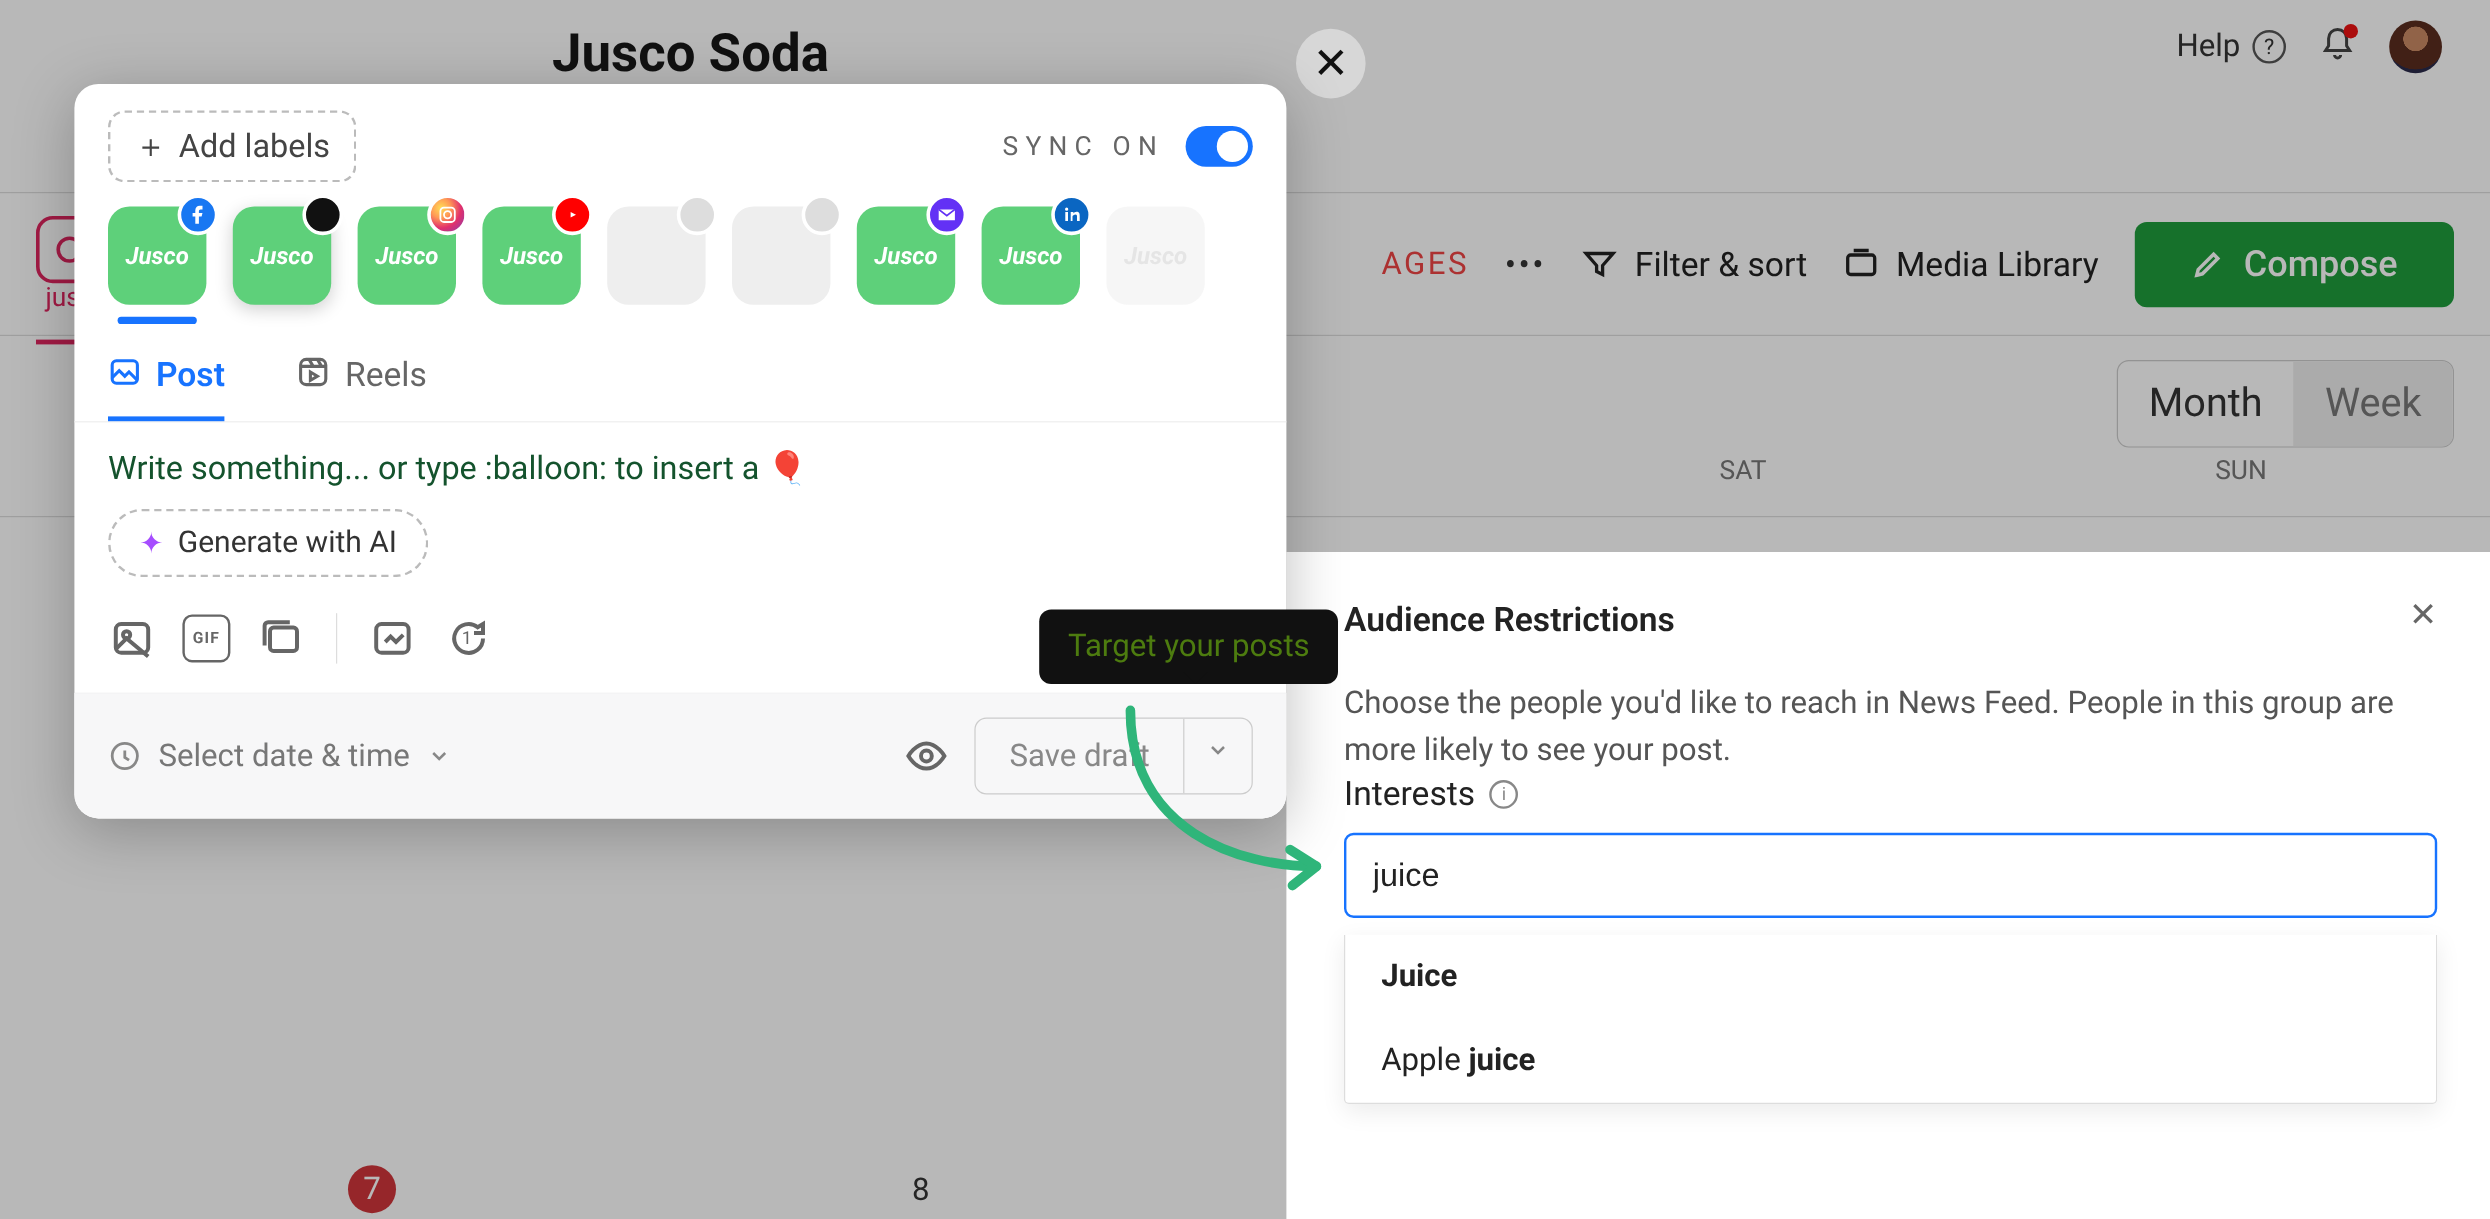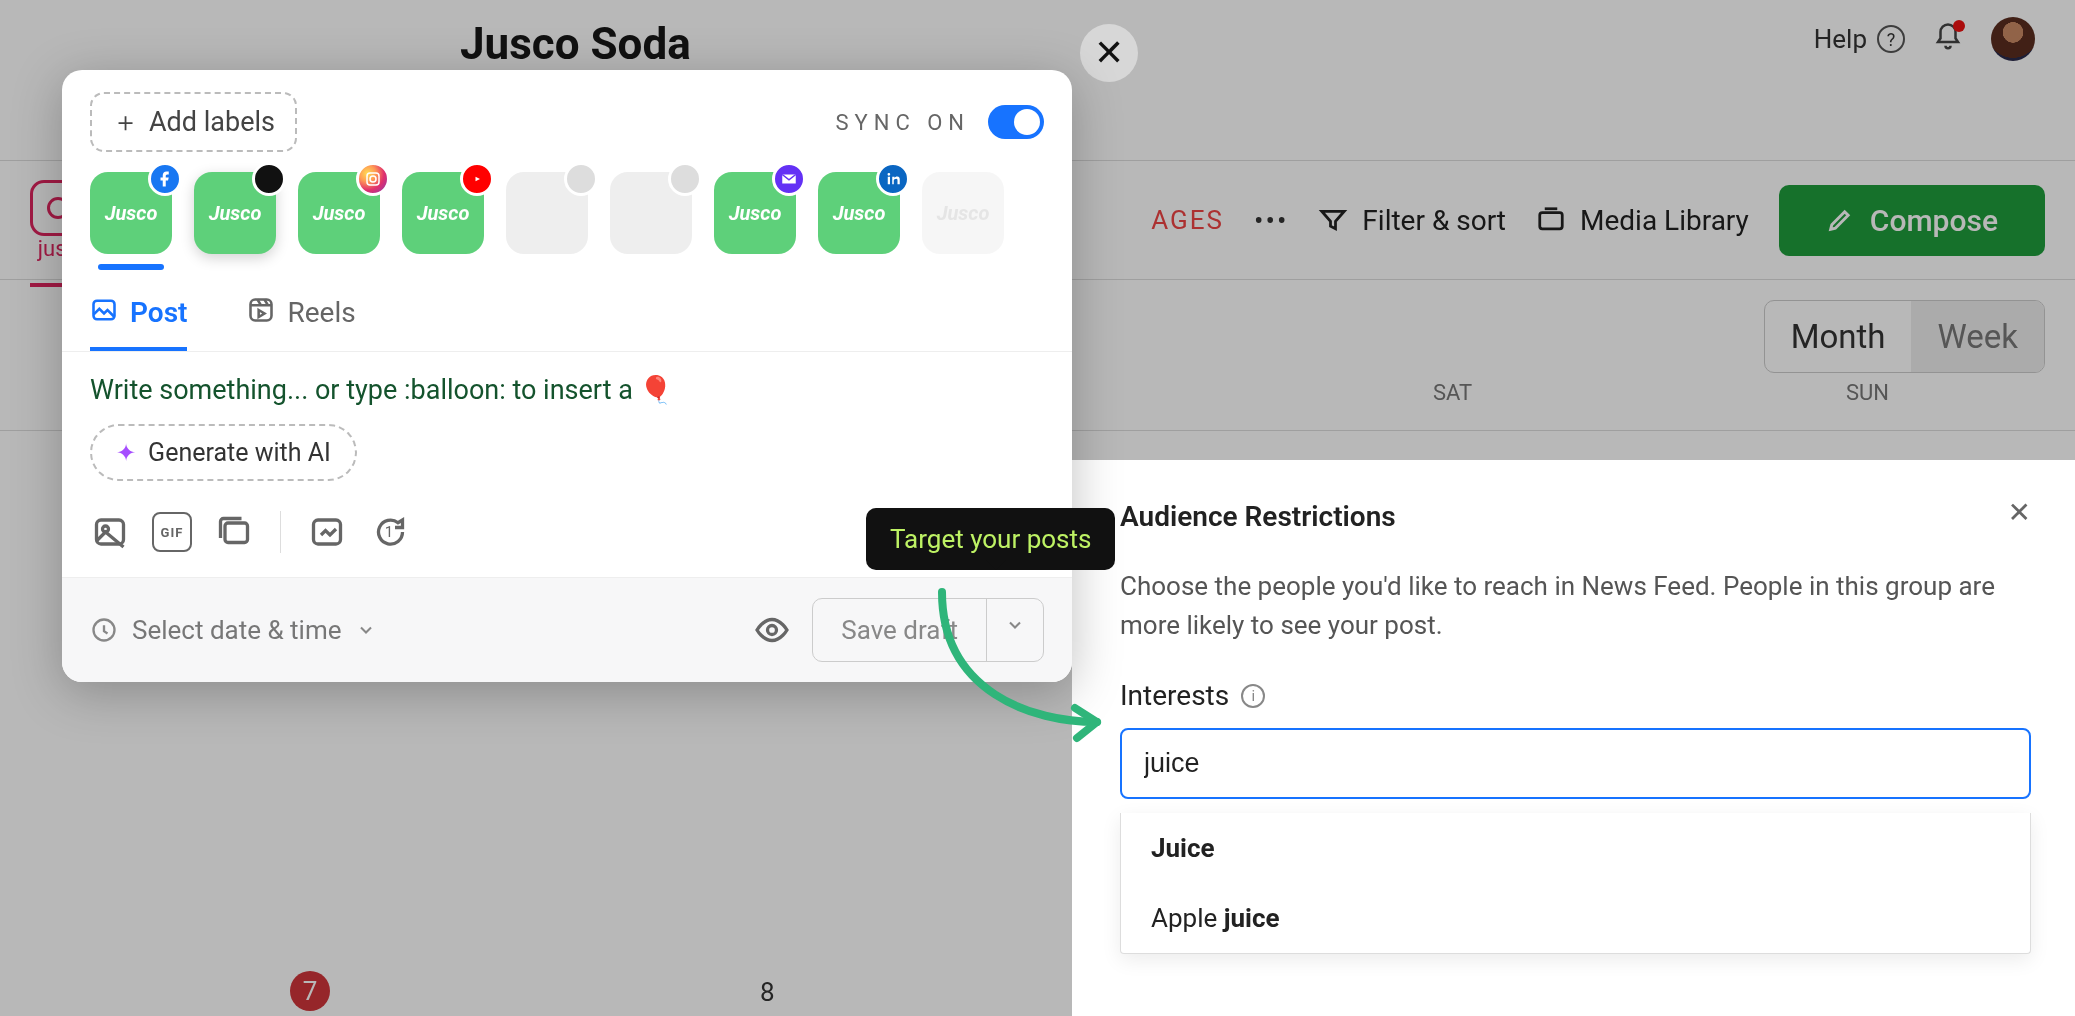--- a/index.html
+++ b/index.html
@@ -99,21 +99,21 @@
   .tool-row { display:flex; align-items:center; gap:22px; padding:20px 28px 24px; }
   .tool-row .div { width:1px; height:42px; background:#ddd; margin:0 4px; }
   .ticon { width:40px;height:40px; stroke:#666; fill:none; stroke-width:2.2; display:flex;align-items:center;justify-content:center; }
   .ticon.gif { border:2.5px solid #666; border-radius:8px; font-size:13px; font-weight:700; color:#666; letter-spacing:1px; stroke:none; }
   .ticon svg { width:36px; height:36px; stroke:#666; fill:none; stroke-width:2.2; }
   .tool-right { margin-left:auto; display:flex; align-items:center; gap:16px; }
   .ticon.target-active { background:#f0f0f0; border-radius:10px; padding:4px; }
   .ticon.target-active svg { stroke:#111; }
 
   .tooltip {
-    position:absolute; background:#111; color:#bef264; font-size:26px; padding:16px 24px; border-radius:10px;
+    position:absolute; background:#111; color:#4d7c0f; font-size:26px; padding:16px 24px; border-radius:10px;
     top:438px; left:804px; white-space:nowrap;
   }
   .tooltip::after { content:''; position:absolute; bottom:-10px; left:120px; border:10px solid transparent; border-top-color:#111; }
 
   .cm-footer {
     background:#f7f7f8; border-top:1px solid #eee; border-radius:0 0 20px 20px;
     display:flex; align-items:center; padding:20px 28px; gap:20px;
   }
   .datebtn { display:flex; align-items:center; gap:14px; color:#777; font-size:26px; }
   .preview-eye { margin-left:auto; }
@@ -127,21 +127,21 @@
   
   .aud-panel {
     position:absolute; top:460px; left:1072px; right:0; bottom:0; background:#fff;
     z-index:9; padding:40px 44px 0 48px;
   }
   .aud-tabs { display:flex; gap:60px; position:relative; }
   .aud-tab { font-size:28px; font-weight:600; padding-bottom:18px; color:#222; }
   .aud-tab.active { color:#1773ff; border-bottom:4px solid #1773ff; }
   .aud-close { position:absolute; right:0; top:-4px; font-size:28px; color:#666; }
   .aud-desc { margin-top:16px; font-size:26px; color:#555; line-height:1.5; }
-  .interests-label { margin-top:34px; font-size:28px; color:#222; display:flex; align-items:center; gap:12px; }
+  .interests-label { font-size:28px; color:#222; display:flex; align-items:center; gap:12px; }
   .info-i { width:24px;height:24px;border:2px solid #888;border-radius:50%;display:flex;align-items:center;justify-content:center;font-size:15px;color:#888; }
   .interests-input {
     margin-top:16px; width:100%; border:2px solid #1773ff; border-radius:8px;
     padding:18px 22px; font-size:27px; color:#222; outline:none;
   }
   .dropdown {
     margin-top:14px; border:1px solid #ddd; border-top:none; border-radius:0 0 4px 4px;
     background:#fff; box-shadow:0 6px 20px rgba(0,0,0,.08);
   }
   .dd-item { padding:20px 30px; font-size:26px; color:#222; }

